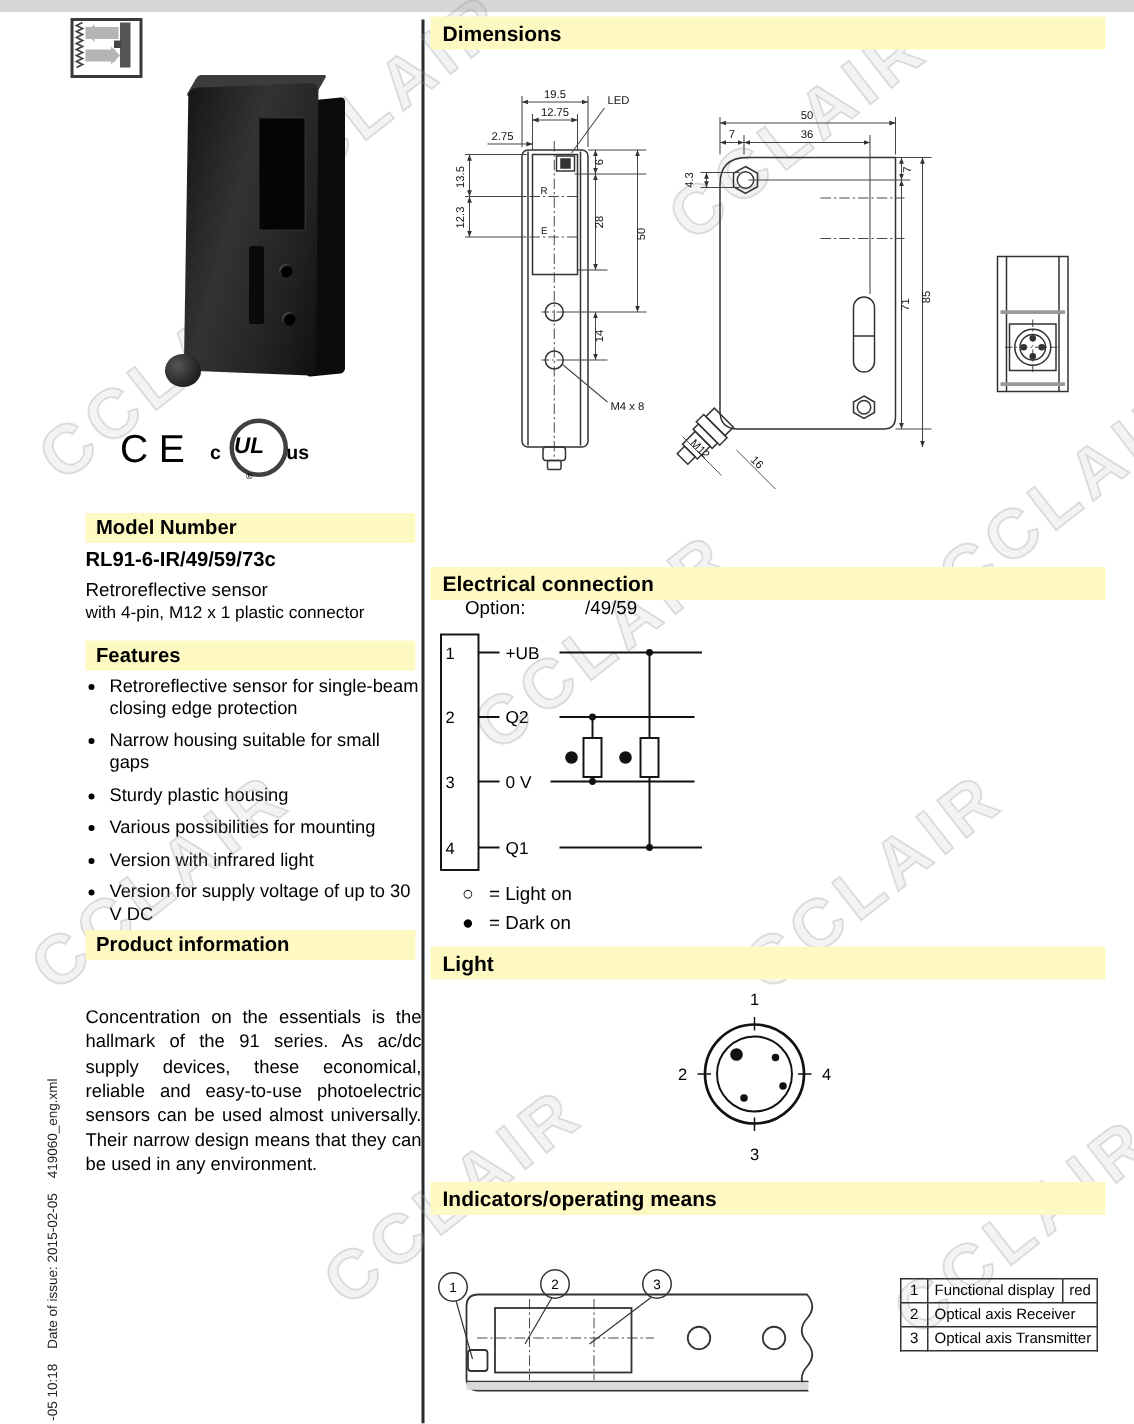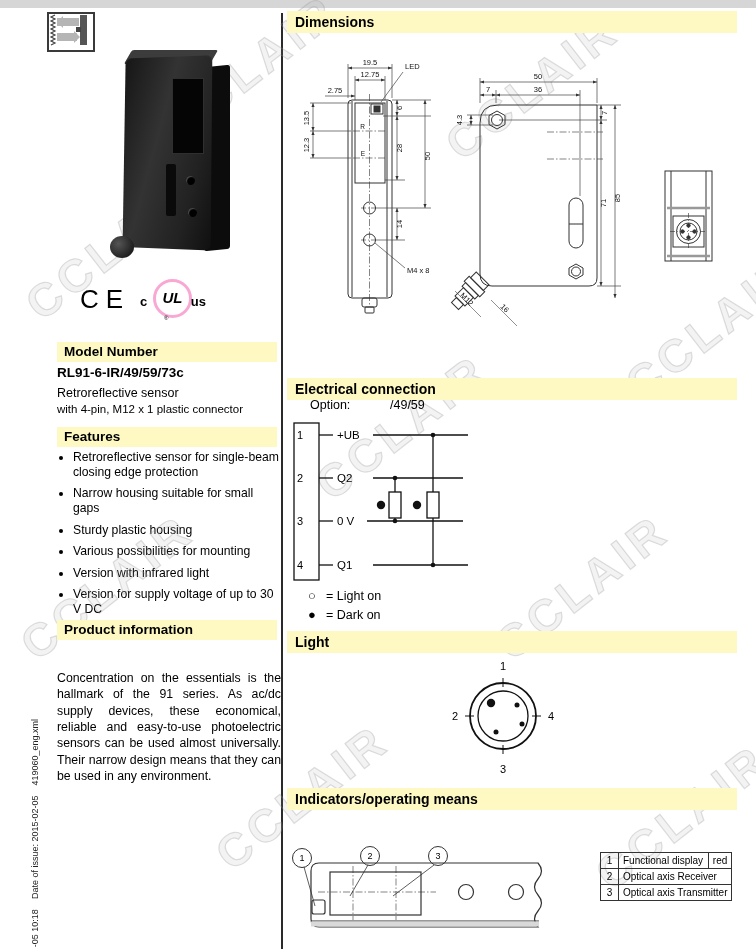--- a/index.html
+++ b/index.html
@@ -24,22 +24,22 @@
             background:linear-gradient(105deg,#161616 0%,#333 40%,#222 75%,#101010 100%);
             transform:perspective(600px) rotateY(-14deg) rotateX(3deg)}
   .ph-top{position:absolute;left:40px;top:6px;width:86px;height:14px;background:#3c3c3c;transform:skewX(-30deg);border-radius:2px}
   .ph-lens{position:absolute;left:84px;top:34px;width:30px;height:74px;background:#050505;border:1px solid #2f2f2f}
   .ph-slot{position:absolute;left:78px;top:120px;width:10px;height:52px;background:#0a0a0a;border-radius:2px}
   .ph-screw1{position:absolute;left:98px;top:132px;width:9px;height:9px;border-radius:50%;background:#000;box-shadow:inset 1px 1px 1px #4d4d4d}
   .ph-screw2{position:absolute;left:100px;top:164px;width:9px;height:9px;border-radius:50%;background:#000;box-shadow:inset 1px 1px 1px #4d4d4d}
   .ph-conn{position:absolute;left:22px;top:192px;width:24px;height:22px;border-radius:50%;background:radial-gradient(circle at 35% 35%,#555,#0a0a0a)}
   .ce{left:80px;top:284px;font-size:26px;letter-spacing:7px;font-weight:400;z-index:2}
   .ul{left:140px;top:279px;width:66px;height:42px;z-index:2}
-  .ul-circle{position:absolute;left:13px;top:0;width:33px;height:33px;border:3px solid #f9a8d4;border-radius:50%;
-             text-align:center;font-weight:bold;font-style:italic;font-size:15px;line-height:31px}
+  .ul-circle{position:absolute;left:13px;top:0;width:33px;height:33px;border:3px solid #404040;border-radius:50%;
+             text-align:left;font-weight:bold;font-style:italic;font-size:15px;line-height:31px}
   .ul-c{position:absolute;left:0;top:15px;font-size:13px;font-weight:bold}
   .ul-us{position:absolute;right:0;top:15px;font-size:13px;font-weight:bold}
   .ul-reg{position:absolute;left:24px;top:36px;font-size:6px}
   .model-number{left:57px;top:365px;font-size:13.5px;font-weight:bold}
   .model-d1{left:57px;top:386px;font-size:12.5px}
   .model-d2{left:57px;top:403px;font-size:11.5px}
   .features-list{left:57px;top:450px;width:224px}
   .features-list ul{margin:0;padding-left:16px}
   .features-list li{font-size:12.2px;line-height:1.2;margin-bottom:7px}
   .prodinfo{left:57px;top:670px;width:224px}

